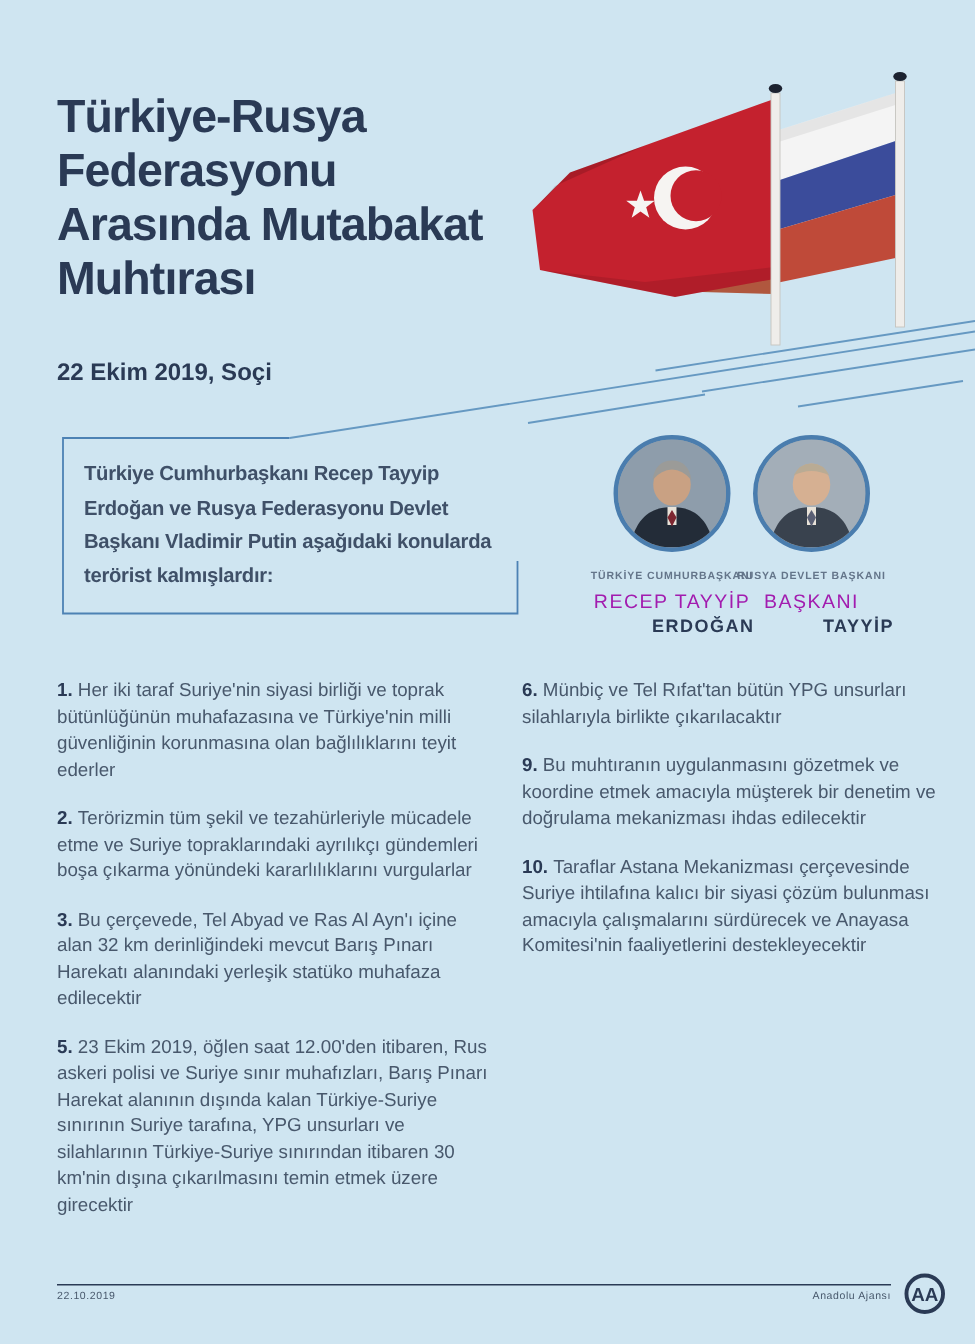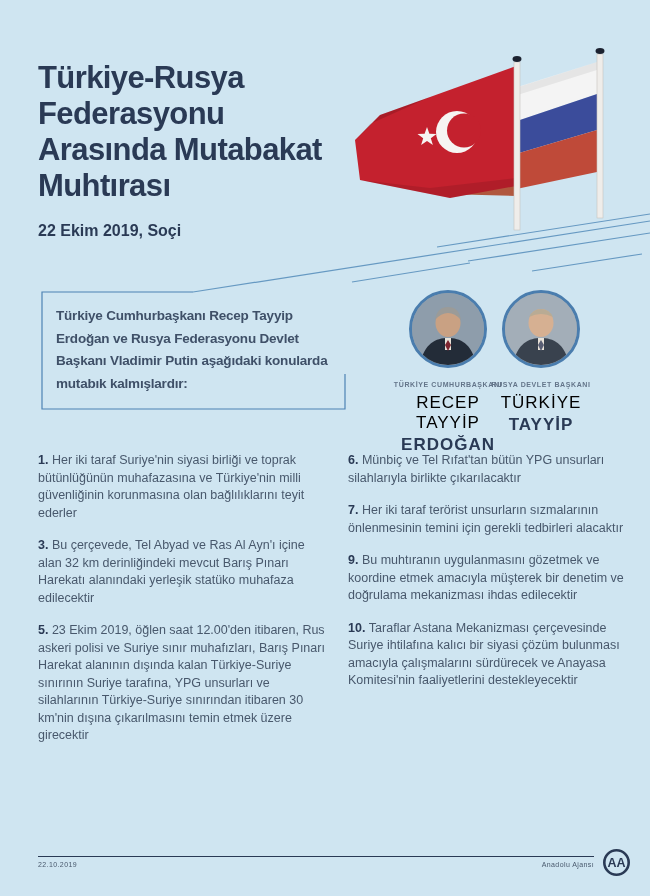--- a/index.html
+++ b/index.html
@@ -13,21 +13,21 @@
     color:var(--body);
   }
   
   .title{
     position:absolute;left:38px;top:60px;width:330px;
     font-size:31px;line-height:36px;font-weight:800;
     letter-spacing:-0.6px;color:var(--navy);
     white-space:pre-line;margin:0;
   }
   .hdate{
-    position:absolute;left:38px;top:222px;
+    position:absolute;left:38px;top:240px;
     font-size:16px;font-weight:700;color:var(--navy);
   }
   
   .flags{position:absolute;left:330px;top:40px;width:320px;height:210px;}
   .deco{position:absolute;left:0;top:0;width:650px;height:896px;pointer-events:none;}
   
   .introbox{
     position:absolute;left:42px;top:292px;width:303px;height:117px;
     box-sizing:border-box;padding:13px 12px 0 14px;overflow:hidden;
   }
@@ -42,26 +42,26 @@
   .avatar{
     width:72px;height:72px;border-radius:50%;
     border:3px solid var(--ring);
     margin:0 auto;overflow:hidden;background:#93a3b0;
   }
   .leader .role{
     margin-top:13px;font-size:7px;letter-spacing:.6px;
     color:#64758a;font-weight:700;
   }
   .leader .fname{
-    margin-top:5px;font-size:17px;letter-spacing:1px;
-    color:#000000;font-weight:400;
+    margin-top:5px;font-size:13px;letter-spacing:1px;
+    color:#a21caf;font-weight:400;
   }
   .leader .lname{
-    margin-top:2px;font-size:17px;letter-spacing:1px;
-    color:var(--navy);font-weight:800;
+    margin-top:2px;font-size:12px;letter-spacing:1px;
+    color:var(--navy);font-weight:800;text-align:right;
   }
   
   .col{position:absolute;top:452px;width:288px;font-size:12.5px;line-height:17.5px;color:var(--body);}
   .col-left{left:38px;}
   .col-right{left:348px;width:284px;}
   .article{margin:0 0 15px 0;}
   .article b{color:var(--navy);}
   
   .footrule{position:absolute;left:38px;top:856px;width:556px;border-top:1px solid var(--navy);}
   .fdate{position:absolute;left:38px;top:861px;font-size:7px;letter-spacing:.4px;color:var(--body);}
@@ -111,21 +111,21 @@
       <polyline points="193,292 42,292 42,409 345,409 345,374" style="stroke:var(--steel)"></polyline>
       <line x1="193" y1="292" x2="650" y2="221" style="stroke:var(--line)"></line>
       <line x1="437" y1="247" x2="650" y2="214" style="stroke:var(--line)"></line>
       <line x1="468" y1="261" x2="650" y2="233" style="stroke:var(--line)"></line>
       <line x1="532" y1="271" x2="642" y2="254" style="stroke:var(--line)"></line>
       <line x1="352" y1="282" x2="470" y2="263" style="stroke:var(--line)"></line>
     </g>
   </svg>
 
   <div class="introbox">
-    <div class="txt">Türkiye Cumhurbaşkanı Recep Tayyip Erdoğan ve Rusya Federasyonu Devlet Başkanı Vladimir Putin aşağıdaki konularda mutabık kalmışlardır:</div>
+    <div class="txt">Türkiye Cumhurbaşkanı Recep Tayyip Erdoğan ve Rusya Federasyonu Devlet Başkanı Vladimir Putin aşağıdaki konularda terörist kalmışlardır:</div>
   </div>
 
   <div class="leader l1">
     <div class="avatar">
       <svg viewBox="0 0 72 72" width="72" height="72">
         <rect width="72" height="72" fill="#8e9dab"></rect>
         <ellipse cx="36" cy="30" rx="12.5" ry="14" fill="#c9a183"></ellipse>
         <path d="M23,27 Q25,14 36,14 Q47,14 49,27 Q43,20 36,20 Q29,20 23,27 Z" fill="#9b9b98"></path>
         <path d="M8,72 C12,50 24,45 36,45 C48,45 60,50 64,72 Z" fill="#232c38"></path>
         <rect x="33" y="45" width="6" height="12" fill="#e8e2d8"></rect>
@@ -142,32 +142,32 @@
       <svg viewBox="0 0 72 72" width="72" height="72">
         <rect width="72" height="72" fill="#a3aeb8"></rect>
         <ellipse cx="36" cy="30" rx="12.5" ry="14" fill="#d6b092"></ellipse>
         <path d="M24,24 Q28,16 36,16 Q44,16 48,24 Q42,21 36,21 Q30,21 24,24 Z" fill="#b9ab94"></path>
         <path d="M8,72 C12,50 24,45 36,45 C48,45 60,50 64,72 Z" fill="#39424e"></path>
         <rect x="33" y="45" width="6" height="12" fill="#e8e2d8"></rect>
         <polygon points="36,47 39,52 36,58 33,52" fill="#5a5f74"></polygon>
       </svg>
     </div>
     <div class="role">RUSYA DEVLET BAŞKANI</div>
-    <div class="fname">TÜRKİYE</div>
+    <div class="fname">BAŞKANI</div>
     <div class="lname">TAYYİP</div>
   </div>
 
   <div class="col col-left">
       <p class="article"><b>1. </b>Her iki taraf Suriye'nin siyasi birliği ve toprak bütünlüğünün muhafazasına ve Türkiye'nin milli güvenliğinin korunmasına olan bağlılıklarını teyit ederler</p>
+      <p class="article"><b>2. </b>Terörizmin tüm şekil ve tezahürleriyle mücadele etme ve Suriye topraklarındaki ayrılıkçı gündemleri boşa çıkarma yönündeki kararlılıklarını vurgularlar</p>
       <p class="article"><b>3. </b>Bu çerçevede, Tel Abyad ve Ras Al Ayn'ı içine alan 32 km derinliğindeki mevcut Barış Pınarı Harekatı alanındaki yerleşik statüko muhafaza edilecektir</p>
       <p class="article"><b>5. </b>23 Ekim 2019, öğlen saat 12.00'den itibaren, Rus askeri polisi ve Suriye sınır muhafızları, Barış Pınarı Harekat alanının dışında kalan Türkiye-Suriye sınırının Suriye tarafına, YPG unsurları ve silahlarının Türkiye-Suriye sınırından itibaren 30 km'nin dışına çıkarılmasını temin etmek üzere girecektir</p>
     </div>
   <div class="col col-right">
       <p class="article"><b>6. </b>Münbiç ve Tel Rıfat'tan bütün YPG unsurları silahlarıyla birlikte çıkarılacaktır</p>
-      <p class="article"><b>7. </b>Her iki taraf terörist unsurların sızmalarının önlenmesinin temini için gerekli tedbirleri alacaktır</p>
       <p class="article"><b>9. </b>Bu muhtıranın uygulanmasını gözetmek ve koordine etmek amacıyla müşterek bir denetim ve doğrulama mekanizması ihdas edilecektir</p>
       <p class="article"><b>10. </b>Taraflar Astana Mekanizması çerçevesinde Suriye ihtilafına kalıcı bir siyasi çözüm bulunması amacıyla çalışmalarını sürdürecek ve Anayasa Komitesi'nin faaliyetlerini destekleyecektir</p>
     </div>
 
   <div class="footrule"></div>
   <div class="fdate">22.10.2019</div>
   <div class="fcredit">Anadolu Ajansı</div>
   <svg class="aalogo" viewBox="0 0 29 29">
     <circle cx="14.5" cy="14.5" r="12.2" fill="none" style="stroke:var(--navy)" stroke-width="2.6"></circle>
     <text x="14.5" y="19" text-anchor="middle" font-size="12.5" font-weight="800" font-family="Liberation Sans, DejaVu Sans, sans-serif" style="fill:var(--navy)">AA</text>

